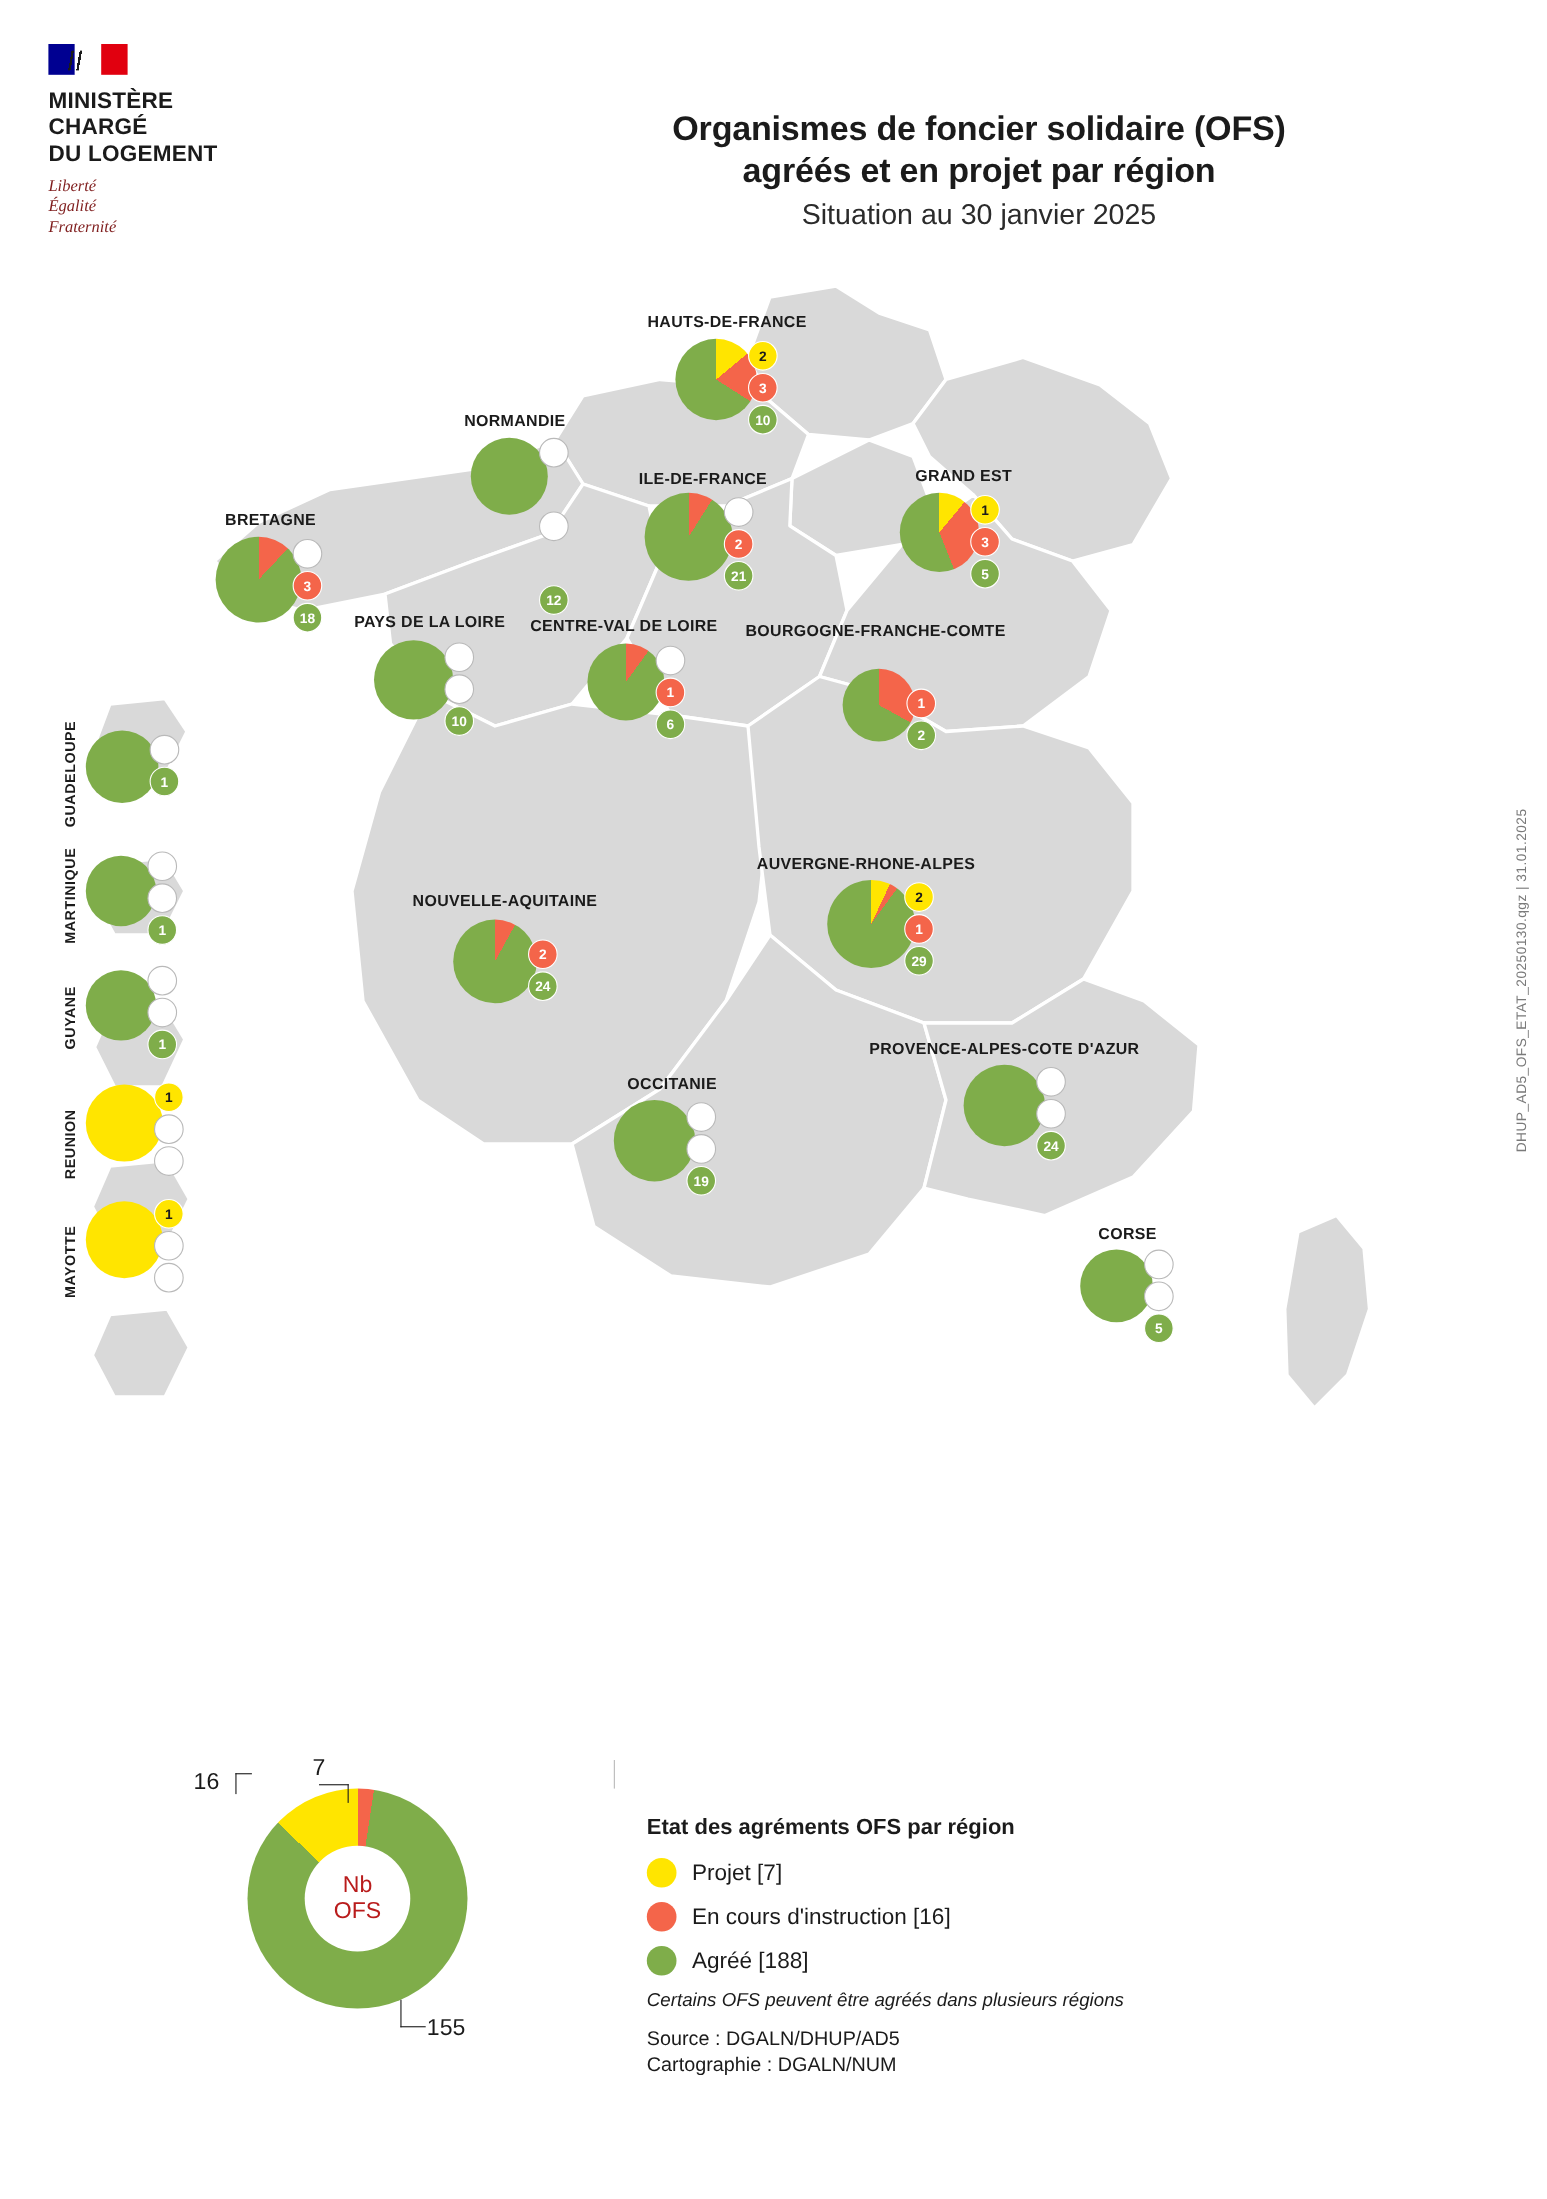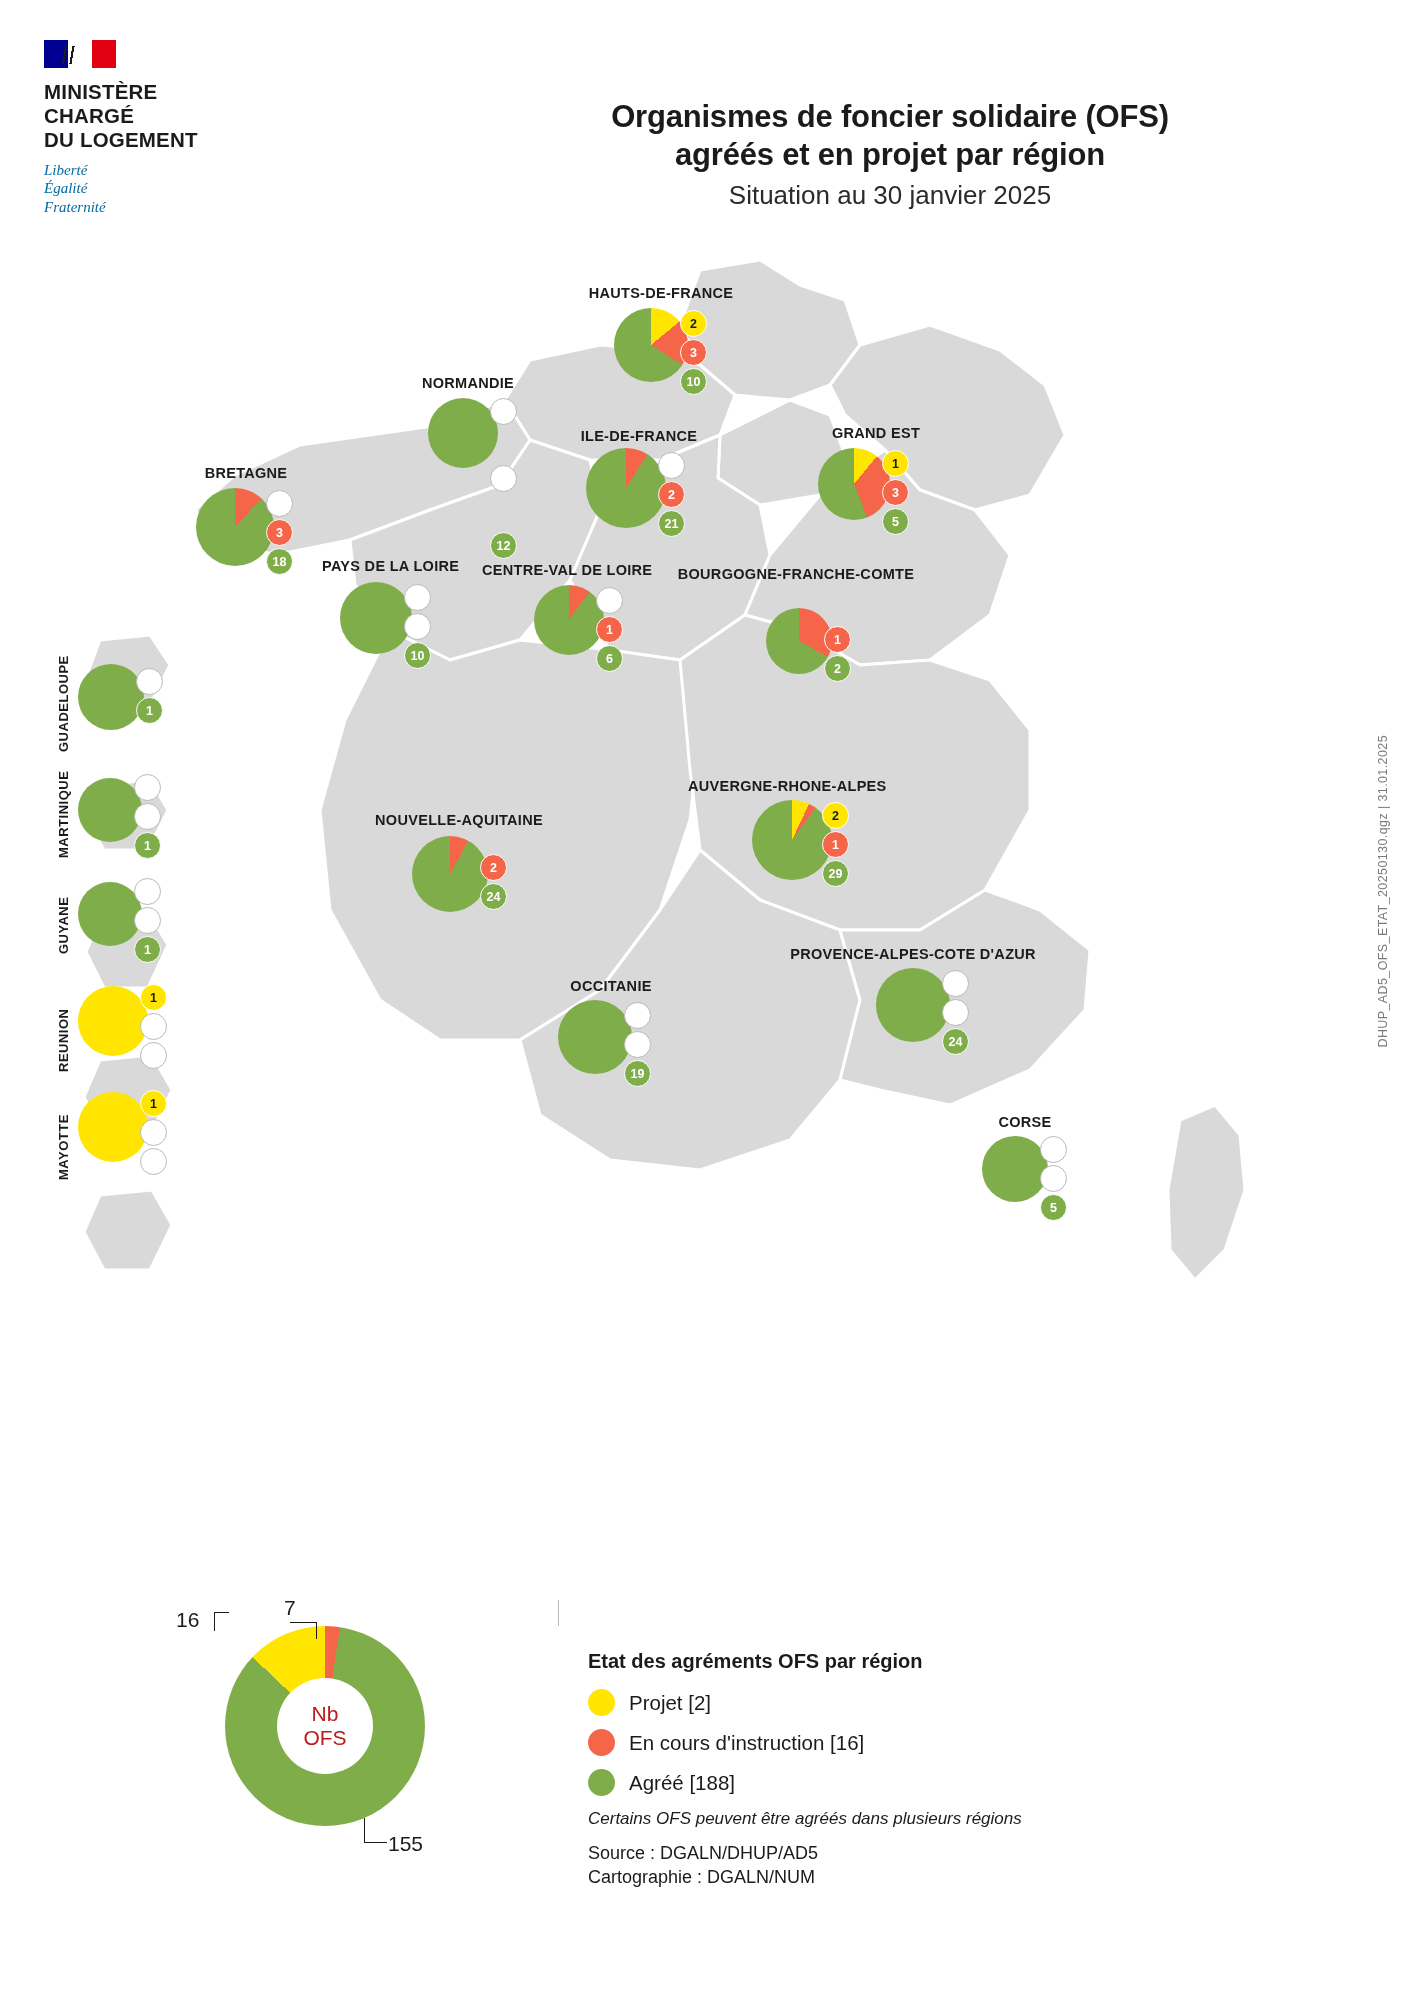--- a/index.html
+++ b/index.html
@@ -9,21 +9,21 @@
   }
   
   #logo-block{position:absolute;left:44px;top:36px;width:240px;}
   #logo-flag{width:86px;height:36px;position:relative;}
   #logo-flag .bleu{position:absolute;left:0;top:4px;width:24px;height:28px;background:#000091;}
   #logo-flag .blanc{position:absolute;left:24px;top:4px;width:24px;height:28px;background:#ffffff;}
   #logo-flag .rouge{position:absolute;left:48px;top:4px;width:24px;height:28px;background:#e1000f;}
   #logo-flag .mar{position:absolute;left:6px;top:10px;width:40px;height:18px;
     background:linear-gradient(100deg,transparent 0 35%,#1b1b1b 35% 40%,transparent 40% 52%,#1b1b1b 52% 57%,transparent 57% 100%);}
   #logo-name{margin-top:8px;font-weight:bold;font-size:20.5px;line-height:1.18;letter-spacing:.2px;color:#1b1b1b;}
-  #logo-devise{margin-top:8px;font-family:"Liberation Serif",serif;font-style:italic;font-size:15px;line-height:1.25;color:#0369a1;}
+  #logo-devise{margin-top:8px;font-family:"Liberation Serif",serif;font-style:italic;font-size:15px;line-height:1.25;color:#7f1d1d;}
   #title-block{position:absolute;left:430px;top:98px;width:920px;text-align:center;}
   #map-title{font-size:31px;font-weight:bold;line-height:1.22;letter-spacing:-.2px;}
   #map-subtitle{margin-top:6px;font-size:26px;font-weight:normal;color:#2b2b2b;}
   
   #credit-vertical{
     position:absolute;right:16px;top:735px;font-size:12.5px;color:#7a7a7a;
     writing-mode:vertical-rl;transform:rotate(180deg);letter-spacing:.4px;
   }
   
   #map-svg{position:absolute;left:0;top:210px;width:1406px;height:1400px;}
@@ -329,21 +329,21 @@
 <div class="leader" style="left:290px;top:1622px;width:26px;height:16px;border-left:none;border-right:1.6px solid #1b1b1b;"></div>
 <div class="dlabel" style="left:388px;top:1832px;">155</div>
 <div class="leader" style="left:364px;top:1818px;width:22px;height:24px;border-top:none;border-bottom:1.6px solid #1b1b1b;"></div>
 
 <div id="legend-tick"></div>
 <div id="legend">
   <div id="legend-title">Etat des agréments OFS par région</div>
 
   <div class="lrow">
     <div class="ldot" style="background:#ffe500;"></div>
-    <div class="ltext">Projet [2]</div>
+    <div class="ltext">Projet [7]</div>
   </div>
   <div class="lrow">
     <div class="ldot" style="background:#f4654a;"></div>
     <div class="ltext">En cours d'instruction [16]</div>
   </div>
   <div class="lrow">
     <div class="ldot" style="background:#7fad4a;"></div>
     <div class="ltext">Agréé [188]</div>
   </div>
 

